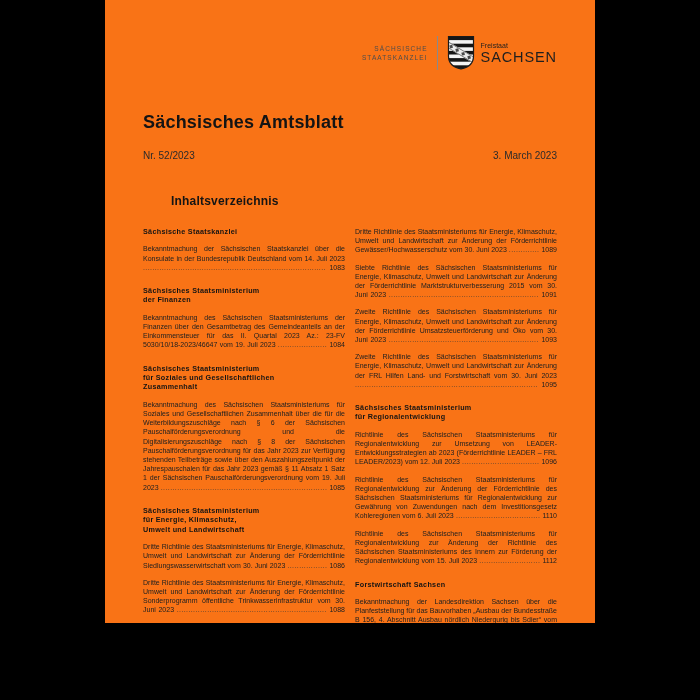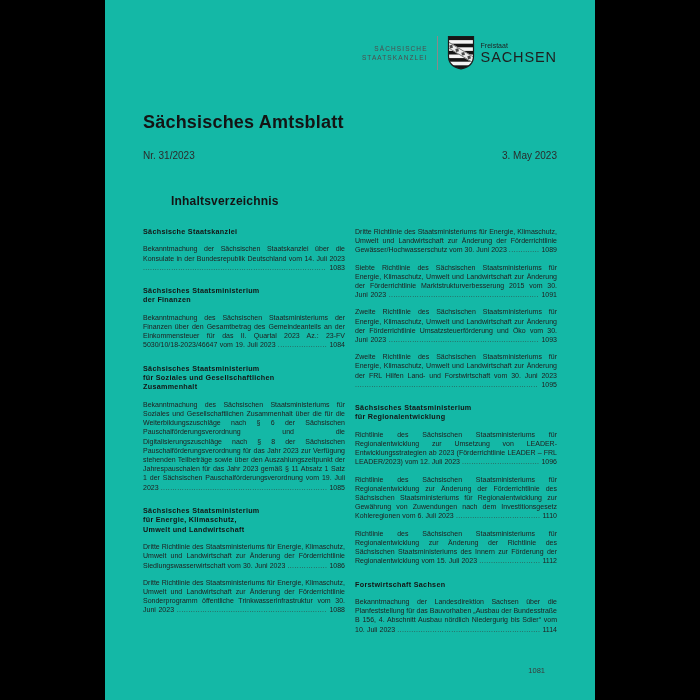--- a/index.html
+++ b/index.html
@@ -2,21 +2,21 @@
 <html lang="de"><head>
 <meta charset="utf-8">
 <style>
   html, body { margin:0; padding:0; }
   body {
     width:700px; height:700px; background:#000;
     display:flex; justify-content:center; align-items:stretch;
     font-family:"Liberation Sans", sans-serif;
   }
   .page {
-    width:490px; height:700px; background:#14b8a6;
+    width:490px; height:623px; background:#f97316;
     padding:0 38px; box-sizing:border-box; position:relative;
     color:#212121; overflow:hidden;
   }
   .logo-row { margin-top:35px; display:flex; justify-content:flex-end; align-items:center; }
   .agency { text-align:right; font-size:6.5px; line-height:9px; letter-spacing:1.1px; color:#4d4d4d; margin-right:9px; }
   .logo-divider { width:1px; height:34px; background:#8a8a8a; margin-right:9px; }
   .arms { width:28px; height:35px; margin-right:6px; flex:0 0 auto; }
   .state-small { font-size:7px; color:#1f1f1f; line-height:9px; }
   .state-large { font-size:14.5px; letter-spacing:0.9px; color:#1f1f1f; line-height:15px; }
   .doc-title { margin-top:42px; font-size:18px; font-weight:bold; color:#141414; letter-spacing:0.2px; line-height:21px; }
@@ -76,22 +76,22 @@
     </svg>
     <div class="state">
       <div class="state-small">Freistaat</div>
       <div class="state-large">SACHSEN</div>
     </div>
   </div>
 
   <div class="doc-title">Sächsisches Amtsblatt</div>
 
   <div class="issue-row">
-    <span>Nr. 31/2023</span>
-    <span>3. May 2023</span>
+    <span>Nr. 52/2023</span>
+    <span>3. March 2023</span>
   </div>
 
   <div class="toc-heading">Inhaltsverzeichnis</div>
 
   <div class="columns">
 
     <div class="col">
       <h3 class="sec">Sächsische Staatskanzlei</h3>
       <div class="entry">
         <span>Bekanntmachung der Sächsischen Staatskanzlei über die Konsulate in der Bundesrepublik Deutschland vom 14. Juli 2023</span>

